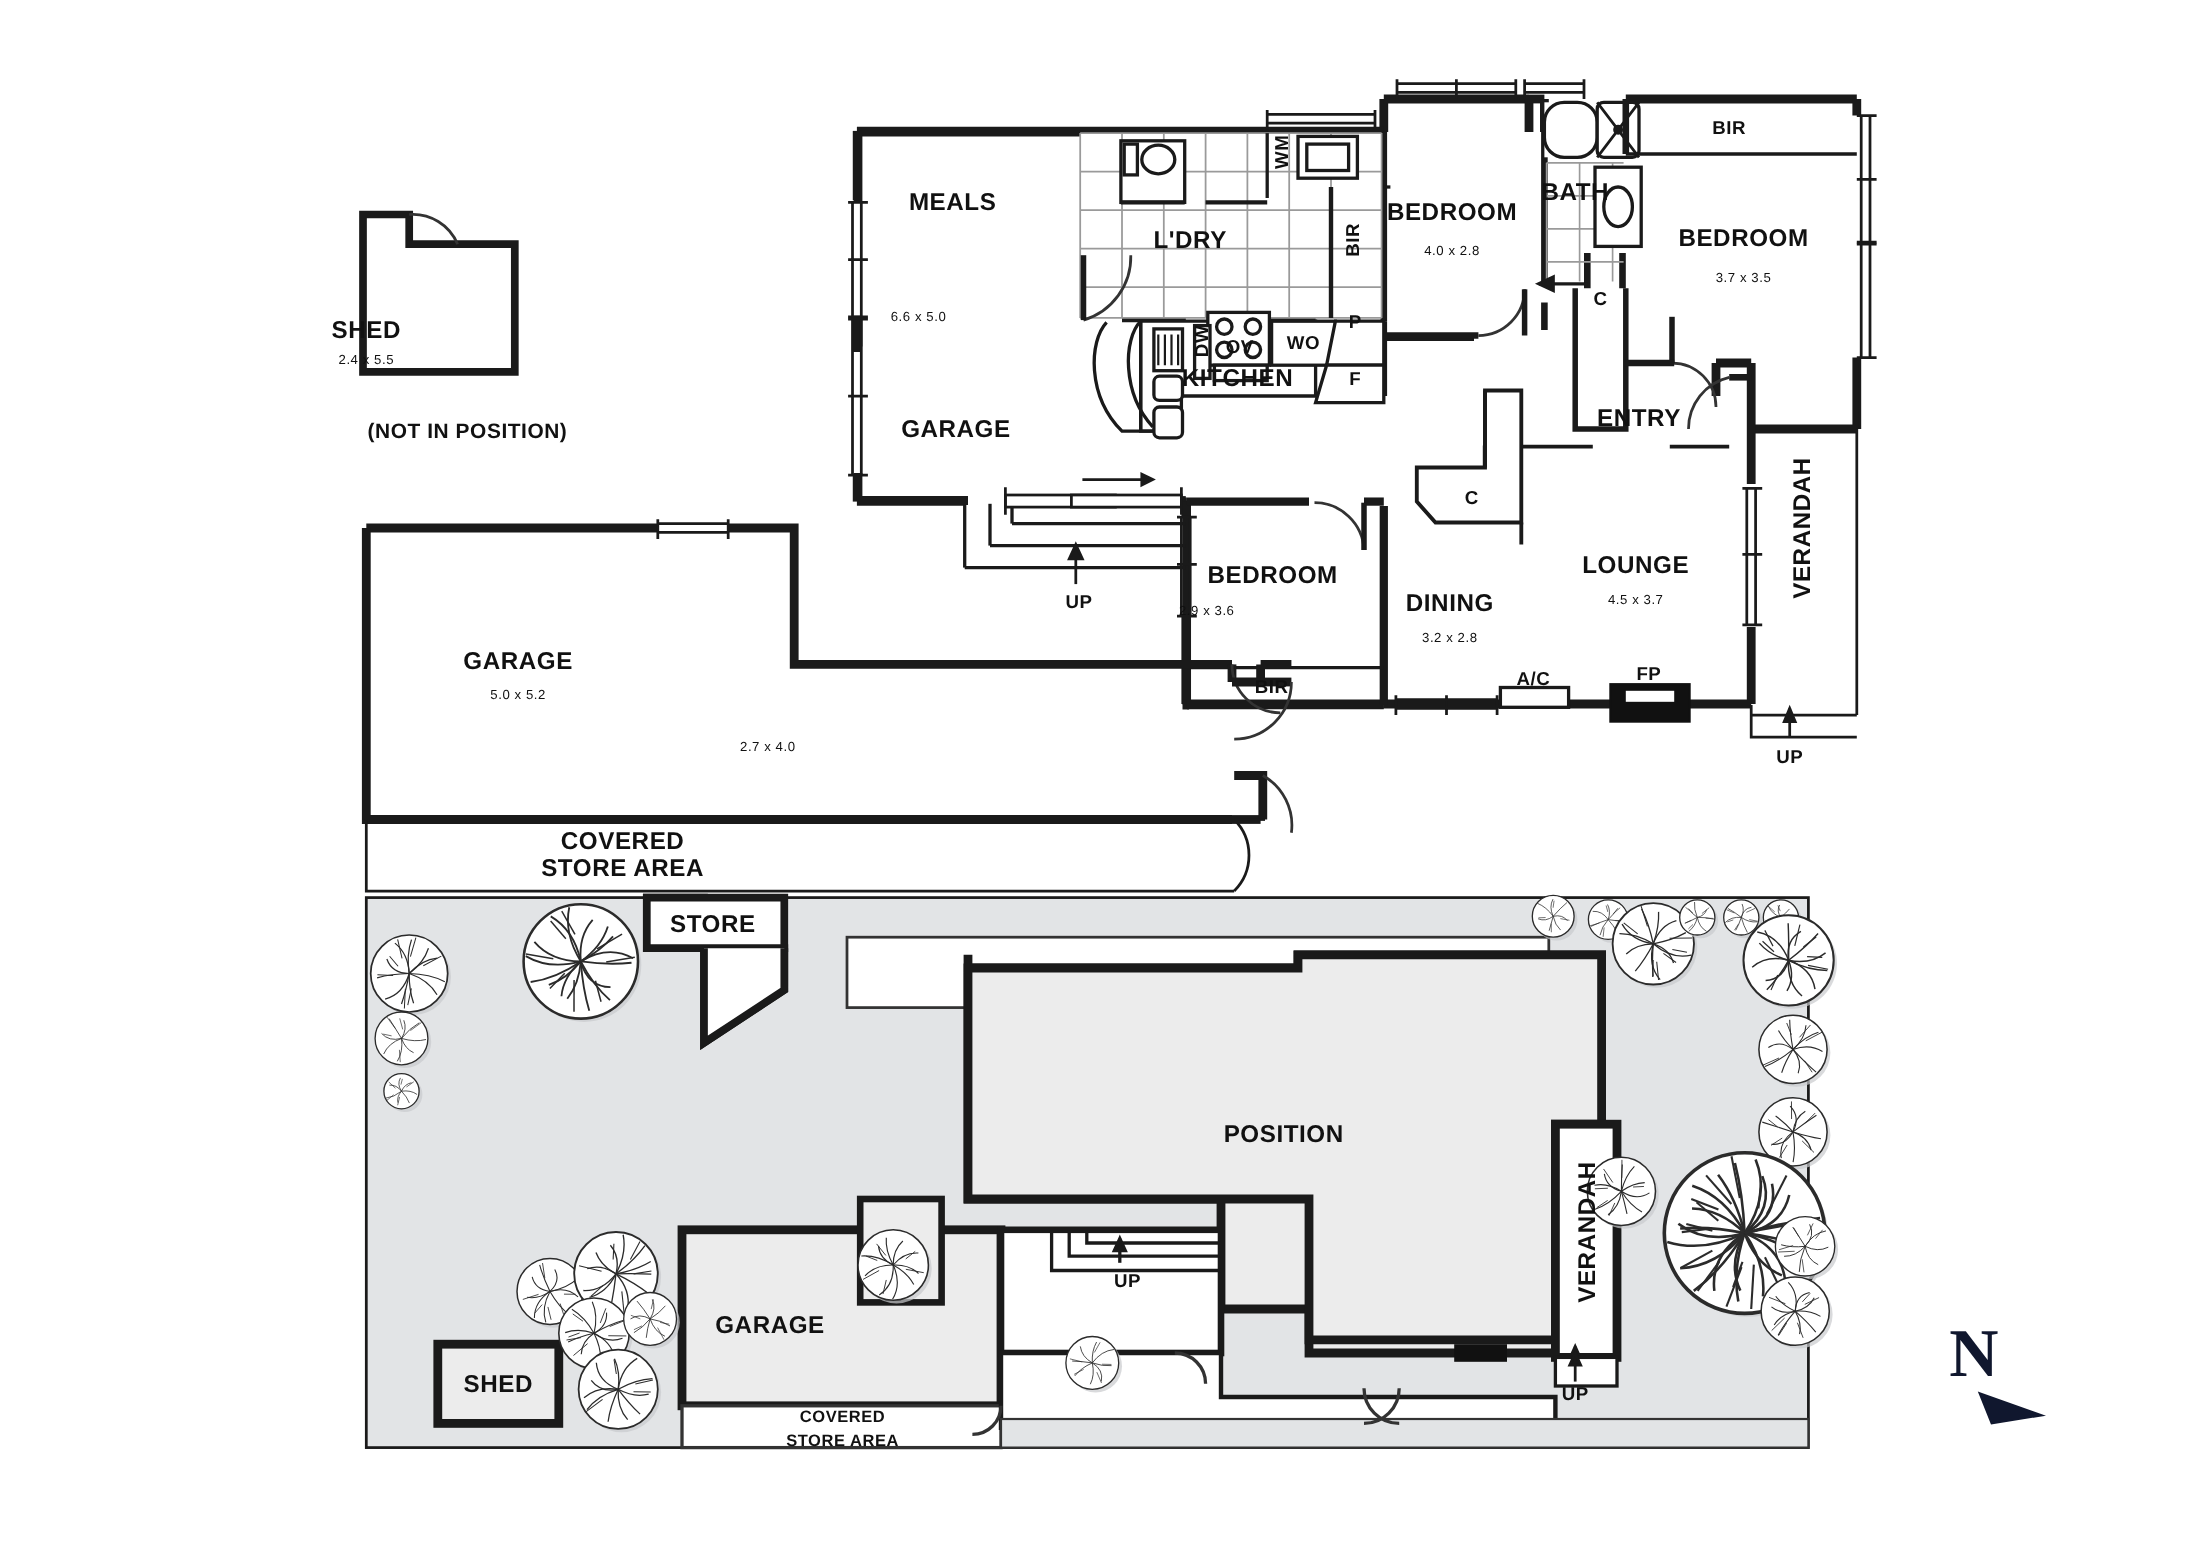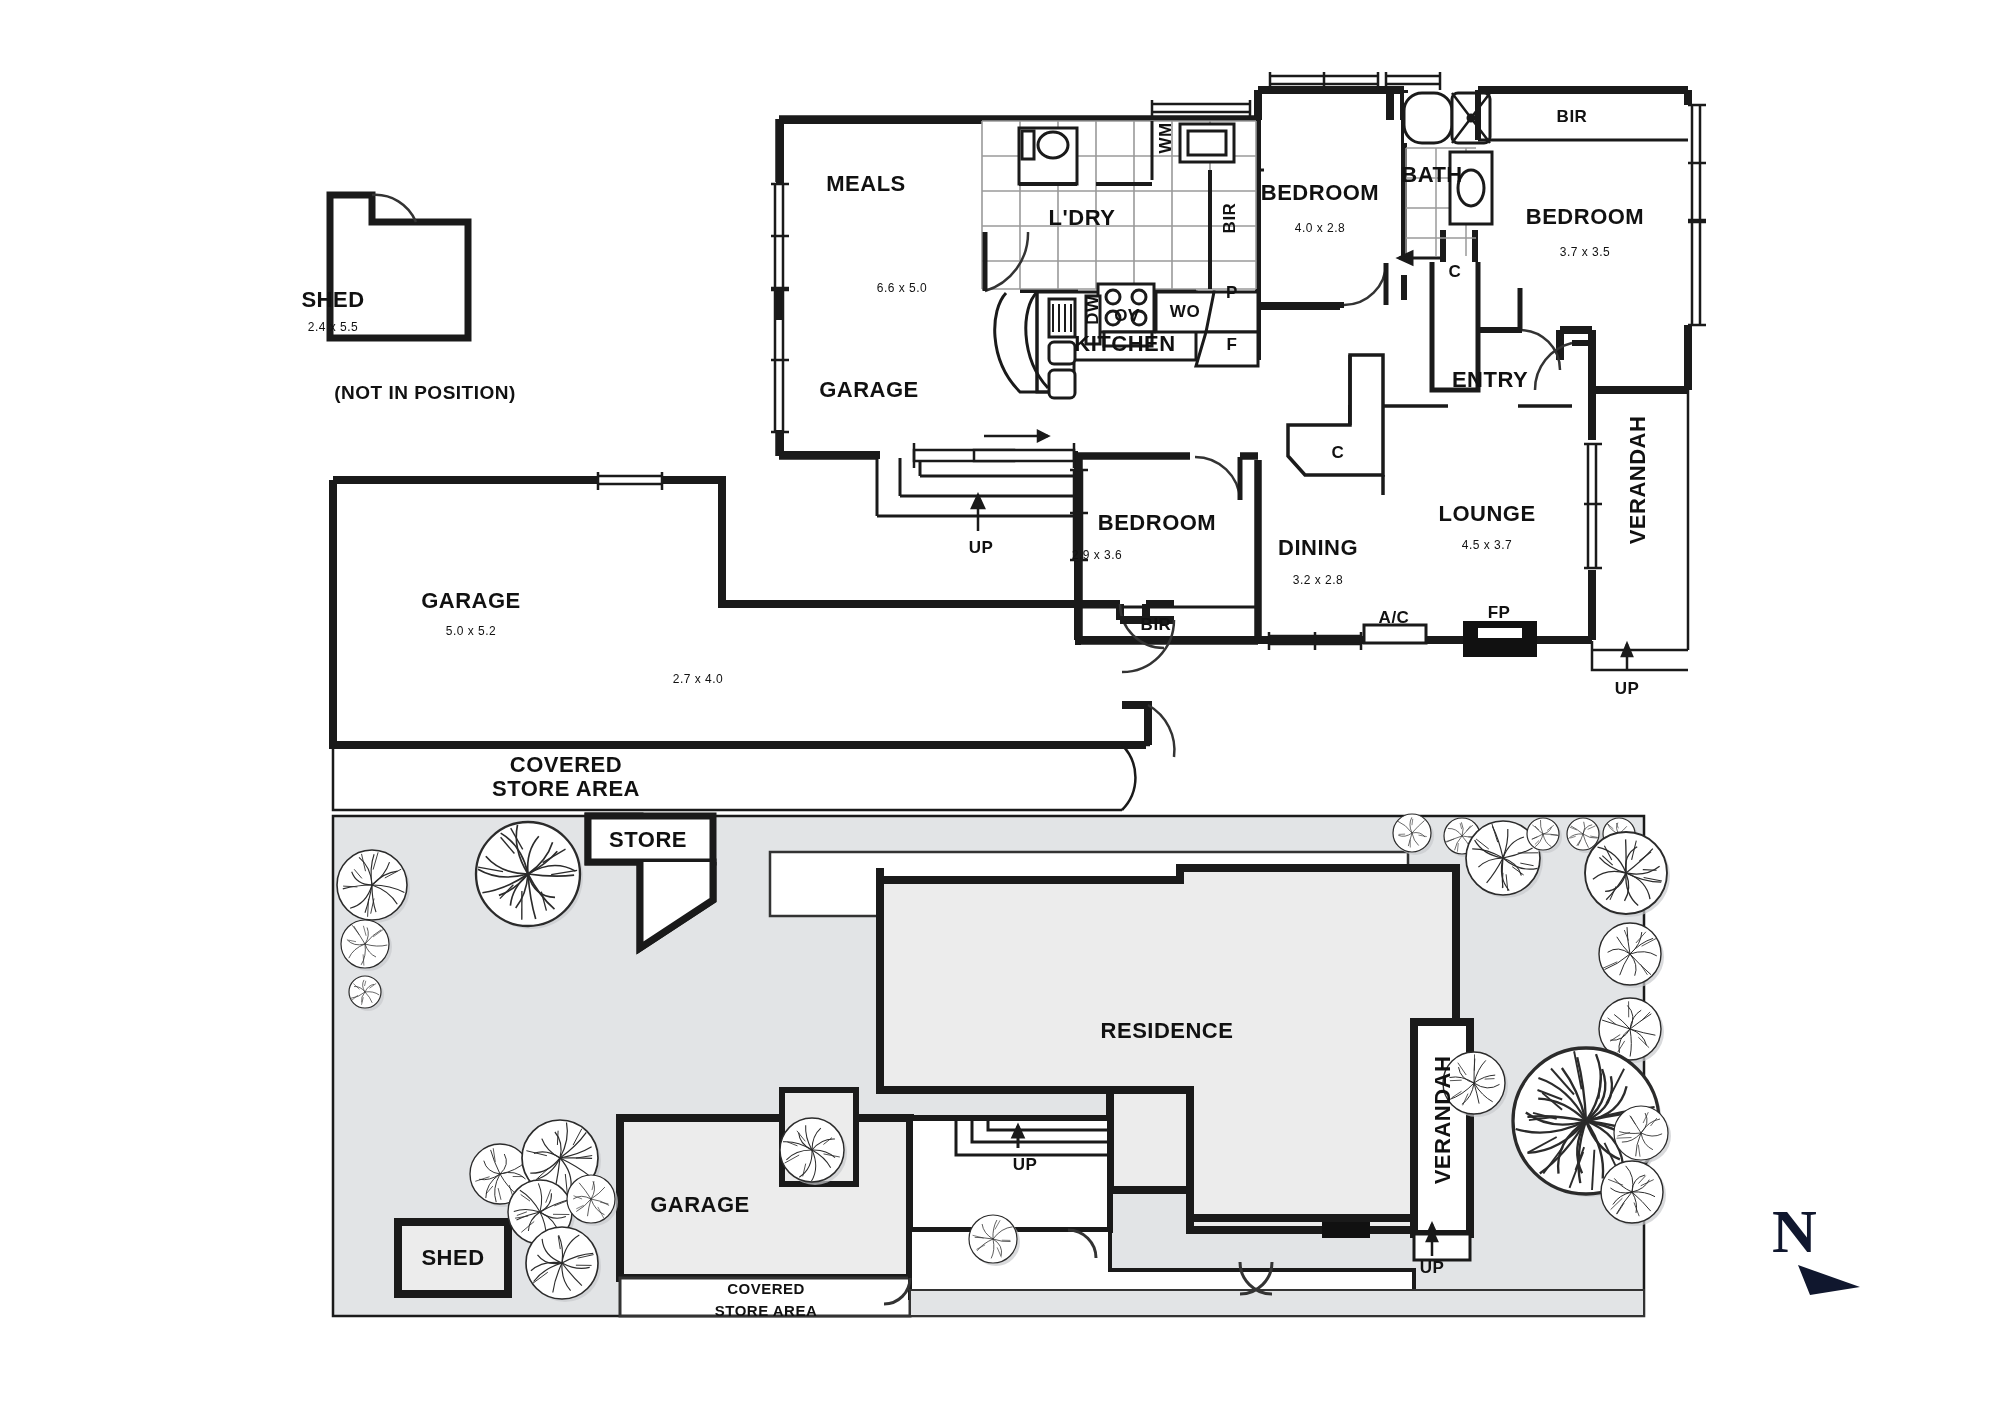--- a/index.html
+++ b/index.html
@@ -915,21 +915,21 @@
         <path d="M1632.0 1192.0 Q1644.5 1189.4 1649.3 1179.7" fill="none" stroke="#2b2b2b" stroke-width="0.992"></path>
         <path d="M1640.7 1185.8 L1653.7 1179.6" fill="none" stroke="#2b2b2b" stroke-width="0.8059999999999999"></path>
       </g>
     </svg>
 
 <div class="lbl rm" style="left:333px;top:300px">SHED</div>
 <div class="lbl dim" style="left:333px;top:327px">2.4 x 5.5</div>
 <div class="lbl note" style="left:425px;top:393px">(NOT IN POSITION)</div>
 
 <div class="lbl rm" style="left:866px;top:184px">MEALS</div>
-<div class="lbl dim" style="left:902px;top:288px">6.6 x 5.0</div>
+<div class="lbl dim" style="left:835px;top:288px">6.6 x 5.0</div>
 <div class="lbl rm" style="left:869px;top:390px">GARAGE</div>
 <div class="lbl rm" style="left:1082px;top:218px">L'DRY</div>
 <div class="lbl rm" style="left:1125px;top:344px">KITCHEN</div>
 
 <div class="lbl rm" style="left:1320px;top:193px">BEDROOM</div>
 <div class="lbl dim" style="left:1320px;top:228px">4.0 x 2.8</div>
 <div class="lbl rm" style="left:1432px;top:175px">BATH</div>
 <div class="lbl rm" style="left:1585px;top:217px">BEDROOM</div>
 <div class="lbl dim" style="left:1585px;top:252px">3.7 x 3.5</div>
 
@@ -958,21 +958,21 @@
 <div class="lbl sm" style="left:1572px;top:117px">BIR</div>
 <div class="lbl sm" style="left:1455px;top:272px">C</div>
 <div class="lbl sm" style="left:1338px;top:453px">C</div>
 <div class="lbl sm" style="left:1156px;top:625px">BIR</div>
 <div class="lbl sm" style="left:1394px;top:618px">A/C</div>
 <div class="lbl sm" style="left:1499px;top:613px">FP</div>
 <div class="lbl sm" style="left:981px;top:548px">UP</div>
 <div class="lbl sm" style="left:1627px;top:689px">UP</div>
 
 <div class="lbl rm" style="left:648px;top:840px">STORE</div>
-<div class="lbl rm" style="left:1167px;top:1031px">RESIDENCE</div>
+<div class="lbl rm" style="left:1167px;top:1031px">POSITION</div>
 <div class="lbl rm vert" style="left:1443px;top:1120px">VERANDAH</div>
 <div class="lbl rm" style="left:700px;top:1205px">GARAGE</div>
 <div class="lbl rm" style="left:453px;top:1258px">SHED</div>
 <div class="lbl tiny" style="left:766px;top:1288px">COVERED</div>
 <div class="lbl tiny" style="left:766px;top:1310px">STORE AREA</div>
 <div class="lbl sm" style="left:1025px;top:1165px">UP</div>
 <div class="lbl sm" style="left:1432px;top:1268px">UP</div>
 
 <div class="north" style="left:1772px;top:1196px">N</div>
 

